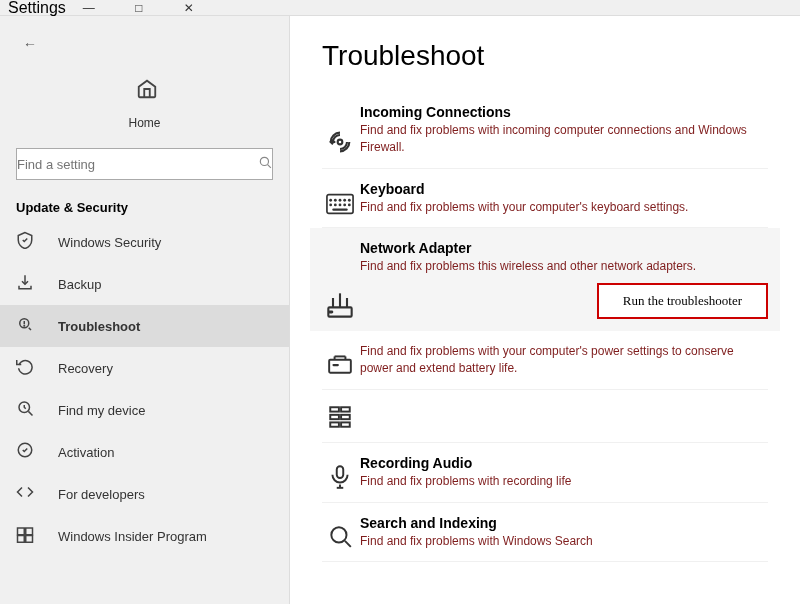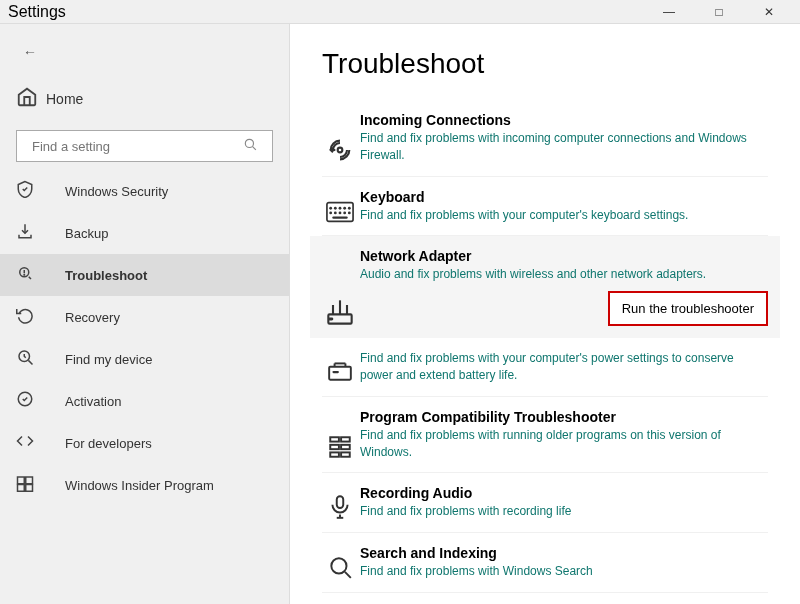--- a/index.html
+++ b/index.html
@@ -9,24 +9,23 @@
       width: 800px;
       height: 604px;
       overflow: hidden;
       display: flex;
       flex-direction: column;
     }
 
     
     .title-bar {
       background: #f0f0f0;
-      height: 24px;
-      display: flex;
-      align-items: center;
-      justify-content: space-between;
+      height: 16px;
+      display: flex;
+      align-items: center;
       padding: 0 8px;
       border-bottom: 1px solid #ddd;
       flex-shrink: 0;
     }
     .title-bar-left {
       display: flex;
       align-items: center;
       gap: 8px;
     }
     .title-bar-controls {
@@ -81,31 +80,32 @@
       font-size: 14px;
       color: #555;
     }
 
     .home-item {
       display: flex;
       align-items: center;
       padding: 10px 16px;
       gap: 12px;
       cursor: pointer;
-      font-size: 14px;
+      font-size: 12px;
       color: #333;
+      flex-direction: column;
     }
 
     .search-box {
       margin: 8px 16px;
       display: flex;
       align-items: center;
       background: #fff;
       border: 1px solid #aaa;
-      padding: 6px 15px;
+      padding: 6px 0;
       gap: 8px;
     }
     .search-box input {
       border: none;
       outline: none;
       background: transparent;
       font-size: 13px;
       flex: 1;
       color: #555;
     }
@@ -114,21 +114,21 @@
       font-size: 13px;
       font-weight: 700;
       padding: 12px 16px 6px 16px;
       color: #000;
     }
 
     .sidebar-item {
       display: flex;
       align-items: center;
       padding: 10px 16px;
-      gap: 31px;
+      gap: 24px;
       cursor: pointer;
       font-size: 13px;
       color: #333;
     }
     .sidebar-item.active {
       background: #dcdcdc;
       font-weight: 600;
     }
     .sidebar-icon {
       width: 18px;
@@ -182,37 +182,37 @@
       flex: 1;
     }
     .trouble-name {
       font-size: 14px;
       font-weight: 600;
       color: #000;
       margin-bottom: 2px;
     }
     .trouble-desc {
       font-size: 12px;
-      color: #0f766e;
+      color: #7f1d1d;
       line-height: 1.4;
     }
 
     .run-btn-container {
       display: flex;
       justify-content: flex-end;
       margin-top: 8px;
     }
     .run-troubleshooter-btn {
       border: 2px solid #cc0000;
       background: #fff;
       color: #000;
-      padding: 8px 12px;
+      padding: 8px 24px;
       font-size: 13px;
       cursor: pointer;
-      font-family: Liberation Sans, sans-serif;
+      font-family: Liberation Serif, serif;
     }
 
     
     .svg-icon {
       width: 22px;
       height: 22px;
     }
   </style>
 </head>
 <body>
@@ -249,20 +249,21 @@
     <div class="search-box">
       <input type="text" placeholder="Find a setting" style="">
       <span>
         <svg width="14" height="14" viewBox="0 0 24 24" fill="none" stroke="#888" stroke-width="2">
           <circle cx="11" cy="11" r="7"></circle>
           <line x1="16.5" y1="16.5" x2="22" y2="22"></line>
         </svg>
       </span>
     </div>
 
+    <div class="section-label">Update &amp; Security</div>
 
     <div class="sidebar-item">
       <span class="sidebar-icon">
         <svg width="18" height="18" viewBox="0 0 24 24" fill="none" stroke="#444" stroke-width="2">
           <path d="M12 2L3 6v6c0 5.25 3.75 10.15 9 11.35C17.25 22.15 21 17.25 21 12V6L12 2z"></path>
           <polyline points="9,12 11,14 15,10"></polyline>
         </svg>
       </span>
       <span>Windows Security</span>
     </div>
@@ -395,21 +396,21 @@
         <svg width="28" height="28" viewBox="0 0 24 24" fill="none" stroke="#333" stroke-width="1.8">
           <rect x="2" y="14" width="20" height="8" rx="1"></rect>
           <line x1="6" y1="6" x2="6" y2="14"></line>
           <line x1="12" y1="2" x2="12" y2="14"></line>
           <line x1="18" y1="6" x2="18" y2="14"></line>
           <line x1="3" y1="18" x2="5" y2="18" stroke-width="2.5" stroke-linecap="round"></line>
         </svg>
       </div>
       <div class="trouble-text">
         <div class="trouble-name">Network Adapter</div>
-        <div class="trouble-desc">Audio and fix problems with wireless and other network adapters.</div>
+        <div class="trouble-desc">Find and fix problems this wireless and other network adapters.</div>
         <div class="run-btn-container">
           <button class="run-troubleshooter-btn">Run the troubleshooter</button>
         </div>
       </div>
     </div>
 
     <div class="trouble-item">
       <div class="trouble-icon">
         <svg width="26" height="26" viewBox="0 0 24 24" fill="none" stroke="#333" stroke-width="1.8">
           <rect x="2" y="8" width="20" height="12" rx="1"></rect>
@@ -428,24 +429,20 @@
       <div class="trouble-icon">
         <svg width="26" height="26" viewBox="0 0 24 24" fill="none" stroke="#333" stroke-width="1.8">
           <rect x="3" y="3" width="8" height="4"></rect>
           <rect x="13" y="3" width="8" height="4"></rect>
           <rect x="3" y="10" width="8" height="4"></rect>
           <rect x="13" y="10" width="8" height="4"></rect>
           <rect x="3" y="17" width="8" height="4"></rect>
           <rect x="13" y="17" width="8" height="4"></rect>
         </svg>
       </div>
-      <div class="trouble-text">
-        <div class="trouble-name">Program Compatibility Troubleshooter</div>
-        <div class="trouble-desc">Find and fix problems with running older programs on this version of Windows.</div>
-      </div>
     </div>
 
     <div class="trouble-item">
       <div class="trouble-icon">
         <svg width="26" height="26" viewBox="0 0 24 24" fill="none" stroke="#333" stroke-width="1.8">
           <rect x="9" y="2" width="6" height="11" rx="3"></rect>
           <path d="M5 10a7 7 0 0 0 14 0"></path>
           <line x1="12" y1="19" x2="12" y2="22"></line>
           <line x1="9" y1="22" x2="15" y2="22"></line>
         </svg>

